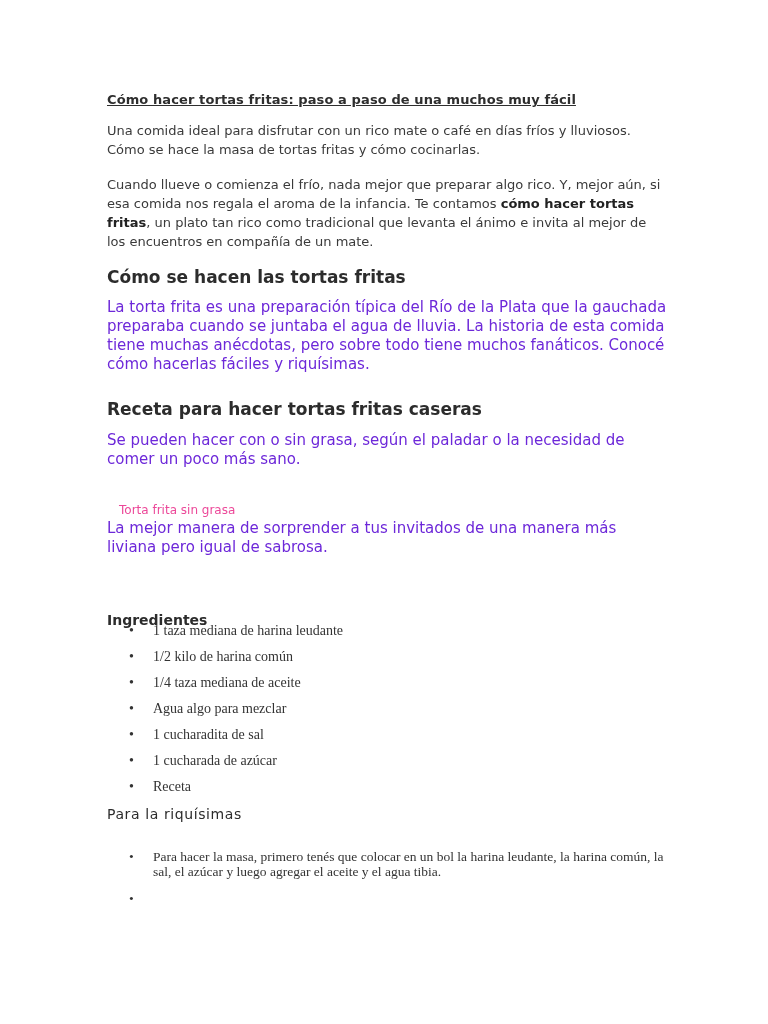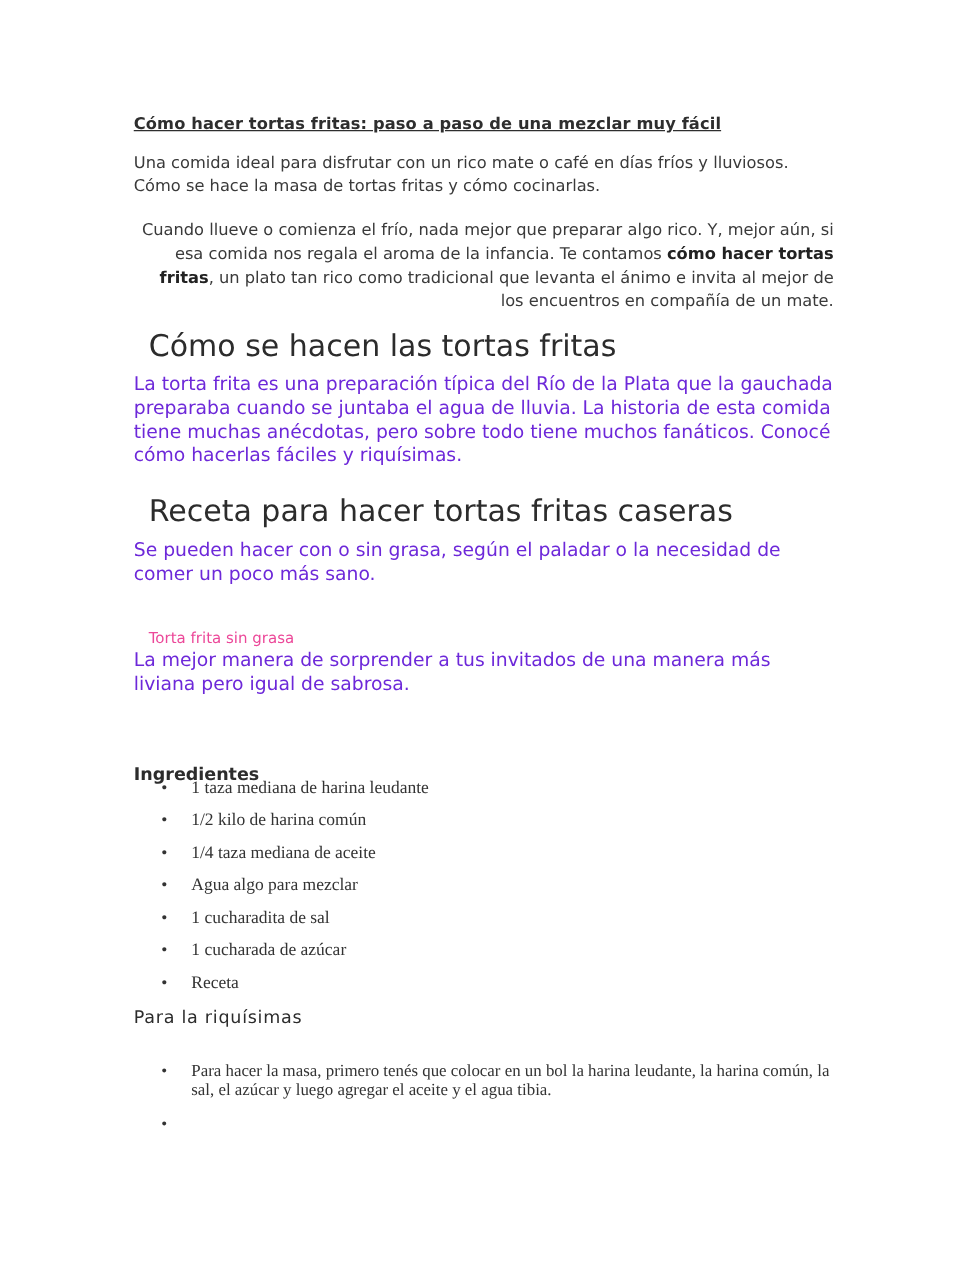--- a/index.html
+++ b/index.html
@@ -39,26 +39,26 @@
       left: 0;
       width: 560px;
       font-size: 13px;
       line-height: 19px;
       color: #3a3a3a;
       margin: 0;
     }
     .para b { color: #222; }
     .h2 {
       position: absolute;
-      left: 12px;
-      font-size: 24px;
+      left: 0;
+      font-size: 17px;
       line-height: 26px;
       color: #2c2c2c;
       margin: 0;
-      font-weight: normal;
+      font-weight: bold;
       white-space: nowrap;
     }
     .para-lg {
       position: absolute;
       left: 0;
       width: 560px;
       font-size: 15px;
       line-height: 19px;
       color: #6d28d9;
       margin: 0;
@@ -101,25 +101,25 @@
       top: 0;
     }
     .ing li { height: 26px; line-height: 18px; }
     .prep li { line-height: 15px; margin-bottom: 12px; font-size: 13.5px; }
   </style>
 </head>
 <body>
 
 <div class="page">
 
-  <div class="doc-title sans">Cómo hacer tortas fritas: paso a paso de una mezclar muy fácil</div>
+  <div class="doc-title sans">Cómo hacer tortas fritas: paso a paso de una muchos muy fácil</div>
 
   <p class="para sans" style="top:121px;">Una comida ideal para disfrutar con un rico mate o café en días fríos y lluviosos. Cómo se hace la masa de tortas fritas y cómo cocinarlas.</p>
 
-  <p class="para sans" style="top:175px;text-align:right;"><span>Cuando llueve o comienza el frío, nada mejor que preparar algo rico. Y, mejor aún, si esa comida nos regala el aroma de la infancia. Te contamos </span><b>cómo hacer tortas fritas</b><span>, un plato tan rico como tradicional que levanta el ánimo e invita al mejor de los encuentros en compañía de un mate.</span></p>
+  <p class="para sans" style="top:175px;"><span>Cuando llueve o comienza el frío, nada mejor que preparar algo rico. Y, mejor aún, si esa comida nos regala el aroma de la infancia. Te contamos </span><b>cómo hacer tortas fritas</b><span>, un plato tan rico como tradicional que levanta el ánimo e invita al mejor de los encuentros en compañía de un mate.</span></p>
 
   <h2 class="h2 sans" style="top:264px;">Cómo se hacen las tortas fritas</h2>
 
   <p class="para-lg sans" style="top:298px;">La torta frita es una preparación típica del Río de la Plata que la gauchada preparaba cuando se juntaba el agua de lluvia. La historia de esta comida tiene muchas anécdotas, pero sobre todo tiene muchos fanáticos. Conocé cómo hacerlas fáciles y riquísimas.</p>
 
   <h2 class="h2 sans" style="top:396px;">Receta para hacer tortas fritas caseras</h2>
 
   <p class="para-lg sans" style="top:431px;">Se pueden hacer con o sin grasa, según el paladar o la necesidad de comer un poco más sano.</p>
 
   <div class="sub sans" style="top:491px;">Torta frita sin grasa</div>

